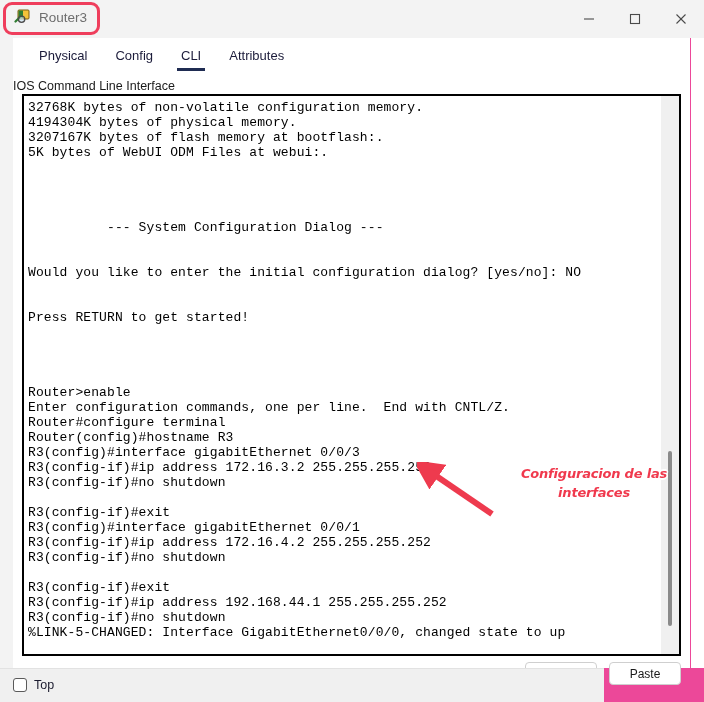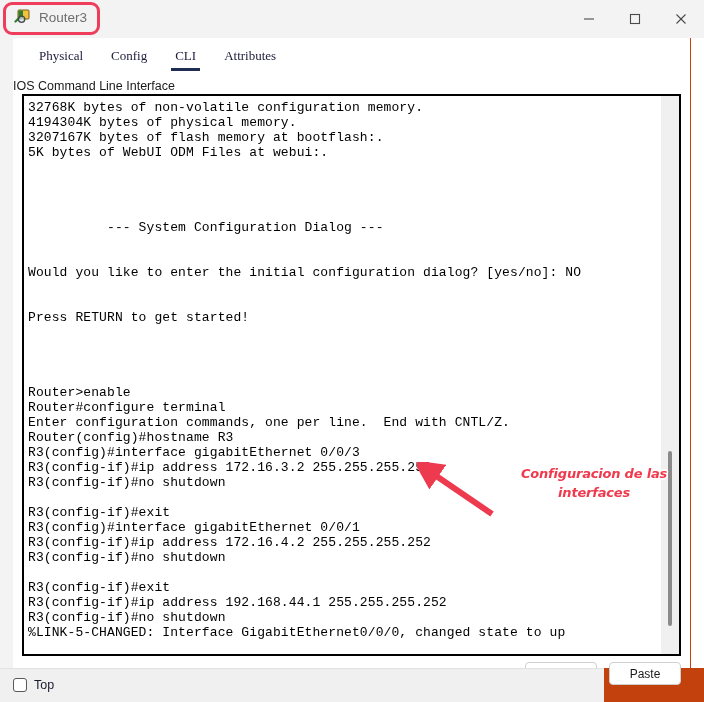--- a/index.html
+++ b/index.html
@@ -7,21 +7,21 @@
     width: 704px; height: 702px;
     background: #f3f3f3;
     font-family: "Liberation Sans", sans-serif;
     overflow: hidden;
   }
 
   #app {
     position: relative;
     width: 704px;
     height: 702px;
-    background: #c2410c;
+    background: #ec4899;
     box-sizing: border-box;
     overflow: hidden;
   }
 
   
   .titlebar {
     position: absolute;
     left: 0; top: 0;
     width: 704px; height: 38px;
     background: #f3f3f3;
@@ -78,21 +78,20 @@
   }
 
   
   .tabs {
     position: absolute;
     left: 0; top: 8px;
     height: 28px;
     display: flex;
     align-items: flex-start;
     padding-left: 12px;
-    font-family: Liberation Serif, serif;
   }
   .tab {
     position: relative;
     font-size: 13px;
     color: #1b1b3a;
     padding: 0 14px;
     line-height: 20px;
     white-space: nowrap;
   }
   .tab.active { font-weight: normal; }
@@ -321,22 +320,22 @@
           <div class="term-line"></div>
           <div class="term-line">Would you like to enter the initial configuration dialog? [yes/no]: NO</div>
           <div class="term-line"></div>
           <div class="term-line"></div>
           <div class="term-line">Press RETURN to get started!</div>
           <div class="term-line"></div>
           <div class="term-line"></div>
           <div class="term-line"></div>
           <div class="term-line"></div>
           <div class="term-line">Router&gt;enable</div>
+          <div class="term-line">Enter configuration commands, one per line.  End with CNTL/Z.</div>
           <div class="term-line">Router#configure terminal</div>
-          <div class="term-line">Enter configuration commands, one per line.  End with CNTL/Z.</div>
           <div class="term-line">Router(config)#hostname R3</div>
           <div class="term-line">R3(config)#interface gigabitEthernet 0/0/3</div>
           <div class="term-line">R3(config-if)#ip address 172.16.3.2 255.255.255.252</div>
           <div class="term-line">R3(config-if)#no shutdown</div>
           <div class="term-line"></div>
           <div class="term-line">R3(config-if)#exit</div>
           <div class="term-line">R3(config)#interface gigabitEthernet 0/0/1</div>
           <div class="term-line">R3(config-if)#ip address 172.16.4.2 255.255.255.252</div>
           <div class="term-line">R3(config-if)#no shutdown</div>
           <div class="term-line"></div>

